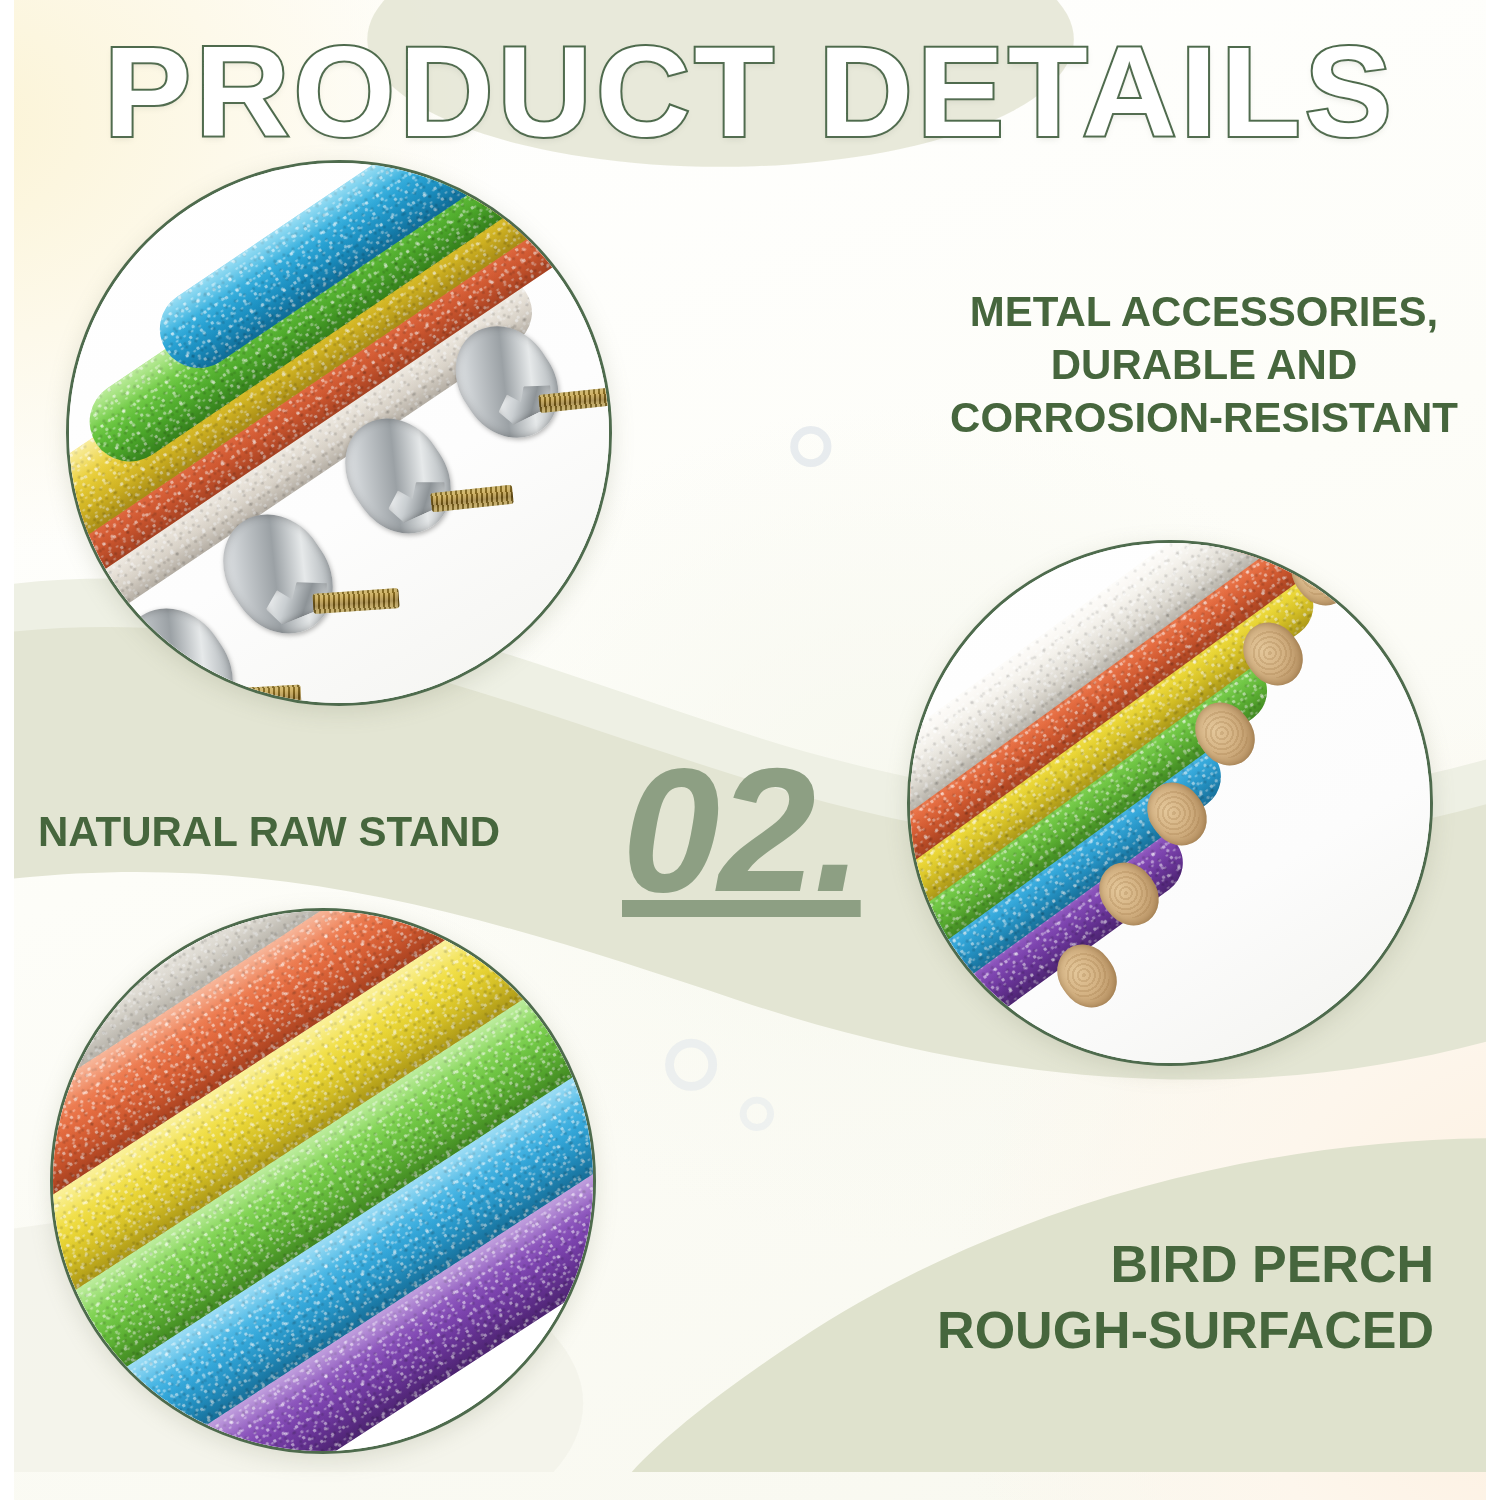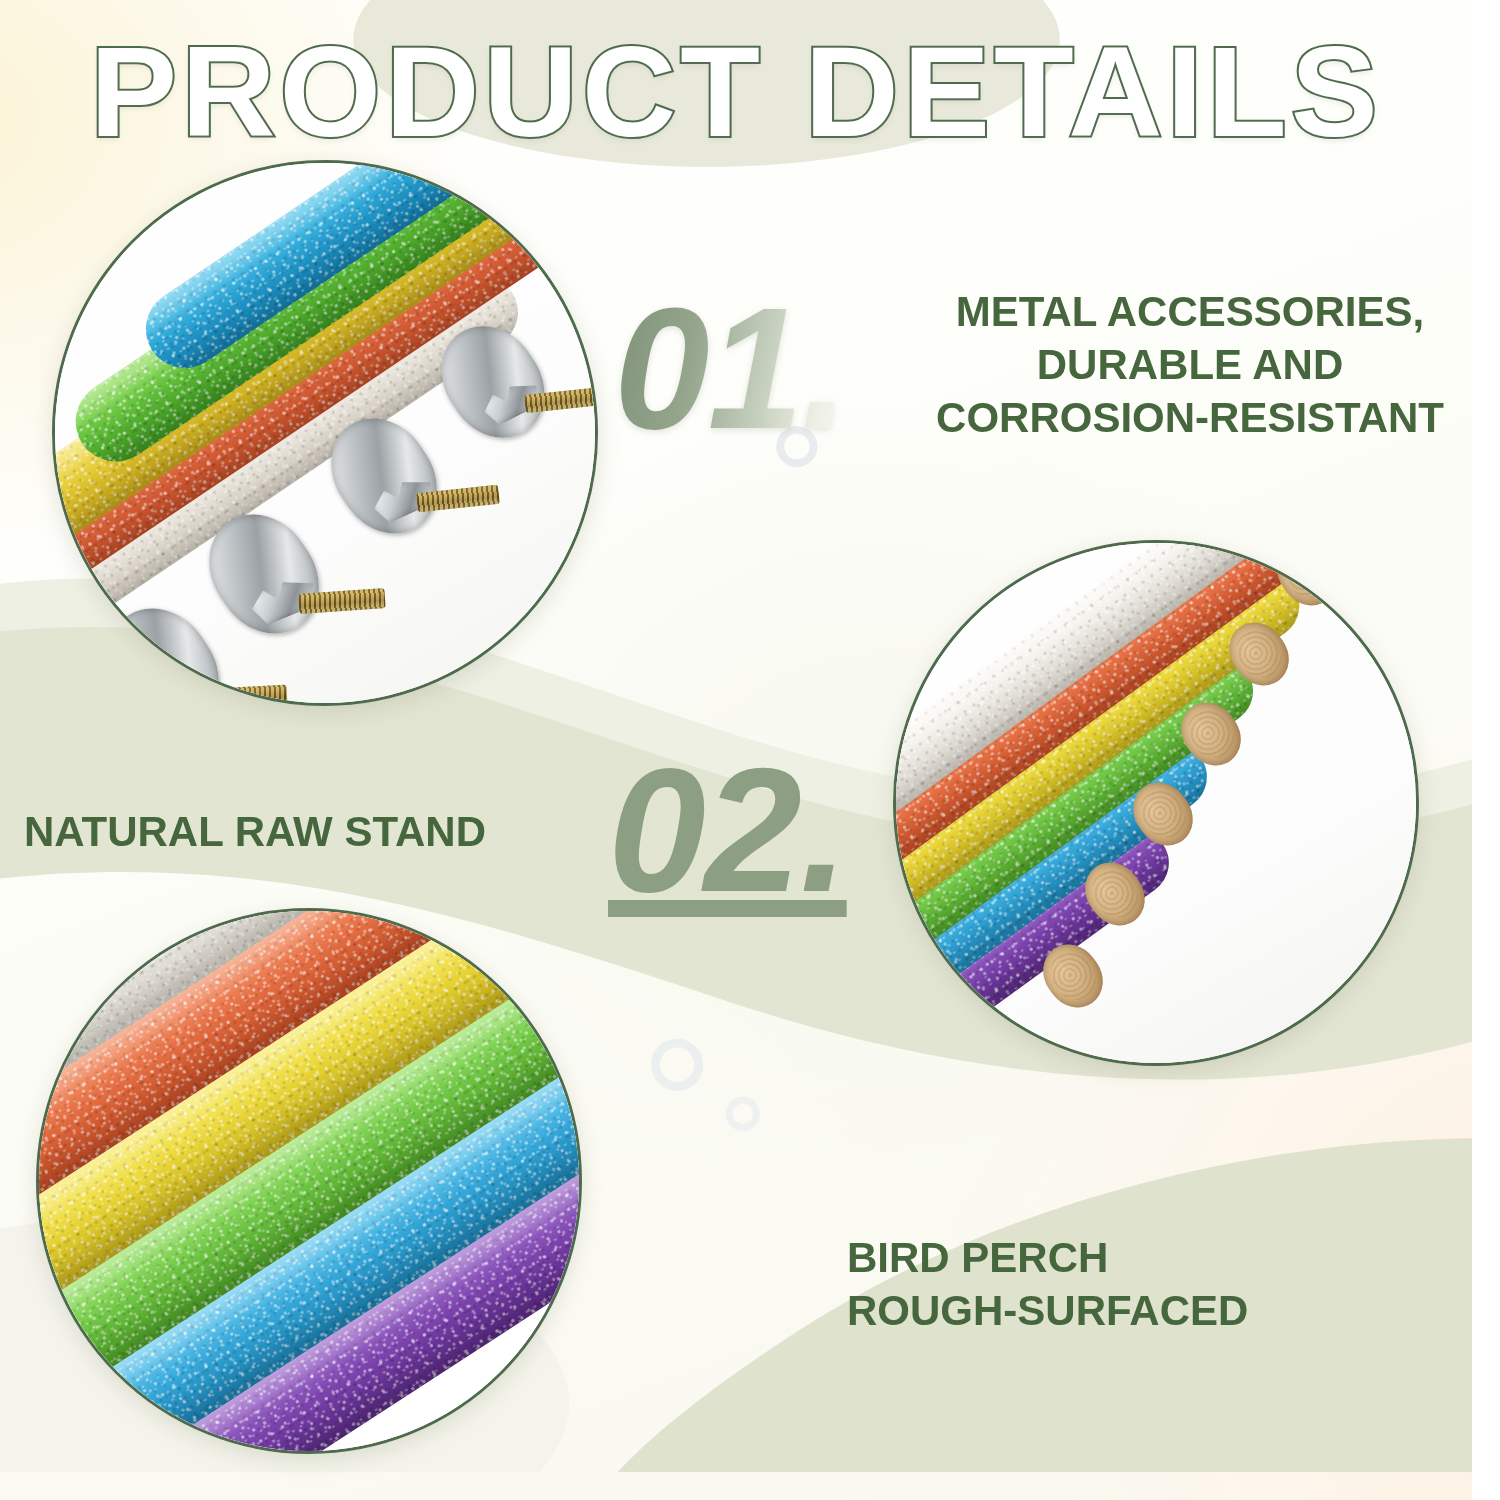--- a/index.html
+++ b/index.html
@@ -2,21 +2,21 @@
 <html><head>
 <meta charset="utf-8">
 <style>
   html,body{margin:0;padding:0;}
   body{
     width:1500px;height:1500px;overflow:hidden;
     font-family:"Liberation Sans", sans-serif;
     background:#ffffff;
     position:relative;
   }
-  #stage{position:absolute;inset:0;width:1472px;height:1500px;overflow:hidden;}
+  #stage{position:absolute;inset:0;width:1472px;height:1500px;overflow:hidden;margin-left:14px;}
 
   
   .bg-base{position:absolute;inset:0;
     background:
       radial-gradient(900px 700px at -5% 8%, #fbf3d4 0%, #fdf9ea 32%, rgba(255,255,255,0) 62%),
       radial-gradient(900px 900px at 105% 88%, #fdeedd 0%, #fdf6ec 35%, rgba(255,255,255,0) 68%),
       radial-gradient(700px 600px at 60% 55%, #f7f8ef 0%, rgba(255,255,255,0) 70%),
       linear-gradient(160deg,#ffffff 0%,#fdfdf8 45%,#f8f8ef 100%);
   }
   .bg-svg{position:absolute;inset:0;}
@@ -232,24 +232,23 @@
         <div class="grain"></div>
           <div class="shade"></div>
         </div>
       <div class="stick" style="left:-200px;top:-120px;width:980px;height:96px;transform:rotate(-33deg);background:linear-gradient(180deg,#fdfbf7,#efece5 50%,#dbd6cb);">
         <div class="grain"></div>
           <div class="shade"></div>
         </div>
     </div>
   </div>
 
-  <div class="num num-faded" style="left:614px;top:282px;font-size:172px;">01.</div>
   <div class="caption" style="left:24px;top:806px;width:560px;font-size:42px;text-align:left;">NATURAL RAW STAND</div>
 
   <div class="caption" style="left:900px;top:286px;width:580px;font-size:42px;text-align:center;">METAL ACCESSORIES,
 DURABLE AND
 CORROSION-RESISTANT</div>
   <div class="num num-solid" style="left:608px;top:742px;font-size:176px;">02.</div>
 
-  <div class="caption" style="left:847px;top:1232px;width:520px;font-size:42px;text-align:left;">BIRD PERCH
+  <div class="caption" style="left:900px;top:1232px;width:520px;font-size:52px;text-align:right;">BIRD PERCH
 ROUGH-SURFACED</div>
 
 </div>
 
 </body></html>

